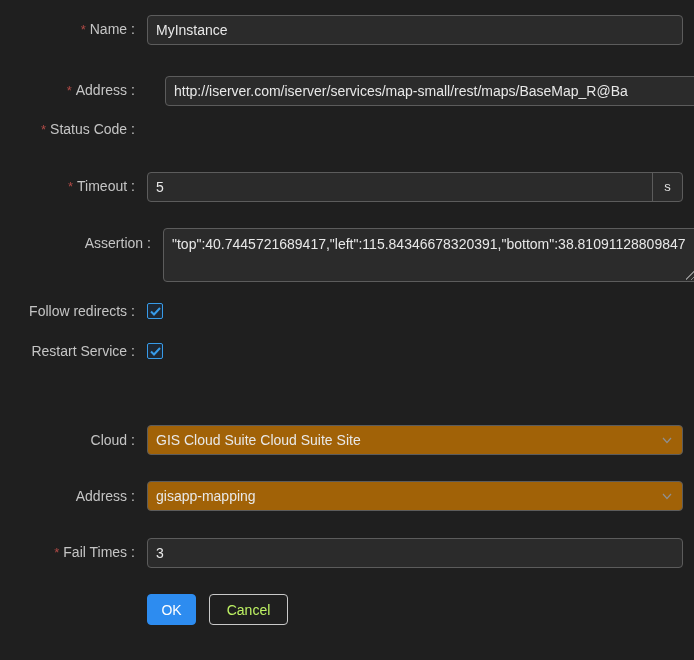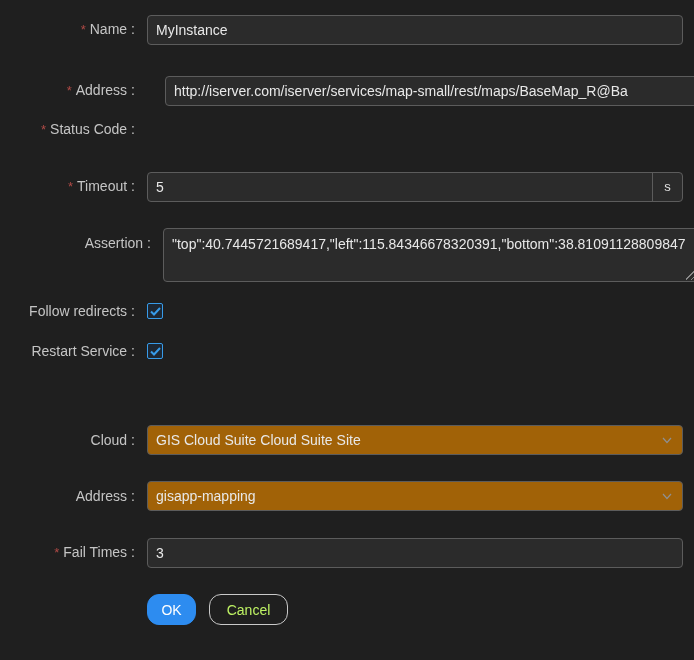--- a/index.html
+++ b/index.html
@@ -85,21 +85,21 @@
     display:flex; align-items:center;
     cursor:pointer; position:relative;
     white-space:nowrap; overflow:hidden;
   }
   .chevron {
     position:absolute; right:9px; top:50%; margin-top:-6px;
     width:12px; height:12px; pointer-events:none;
   }
   .btn-row { margin-left:147px; }
   .btn {
-    height:31px; border-radius:12px; font-size:14px;
+    height:31px; border-radius:4px; font-size:14px;
     font-family:"Liberation Sans", sans-serif;
     cursor:pointer; display:inline-flex; align-items:center; justify-content:center;
   }
   .btn-ok {
     background:#2d8cf0; color:#ffffff; border:1px solid #2d8cf0;
     min-width:49px; padding:0 13px;
   }
   .btn-cancel {
     background:transparent; color:#bef264; border:1px solid #c9c9c9;
     min-width:79px; padding:0 16px; margin-left:13px;

